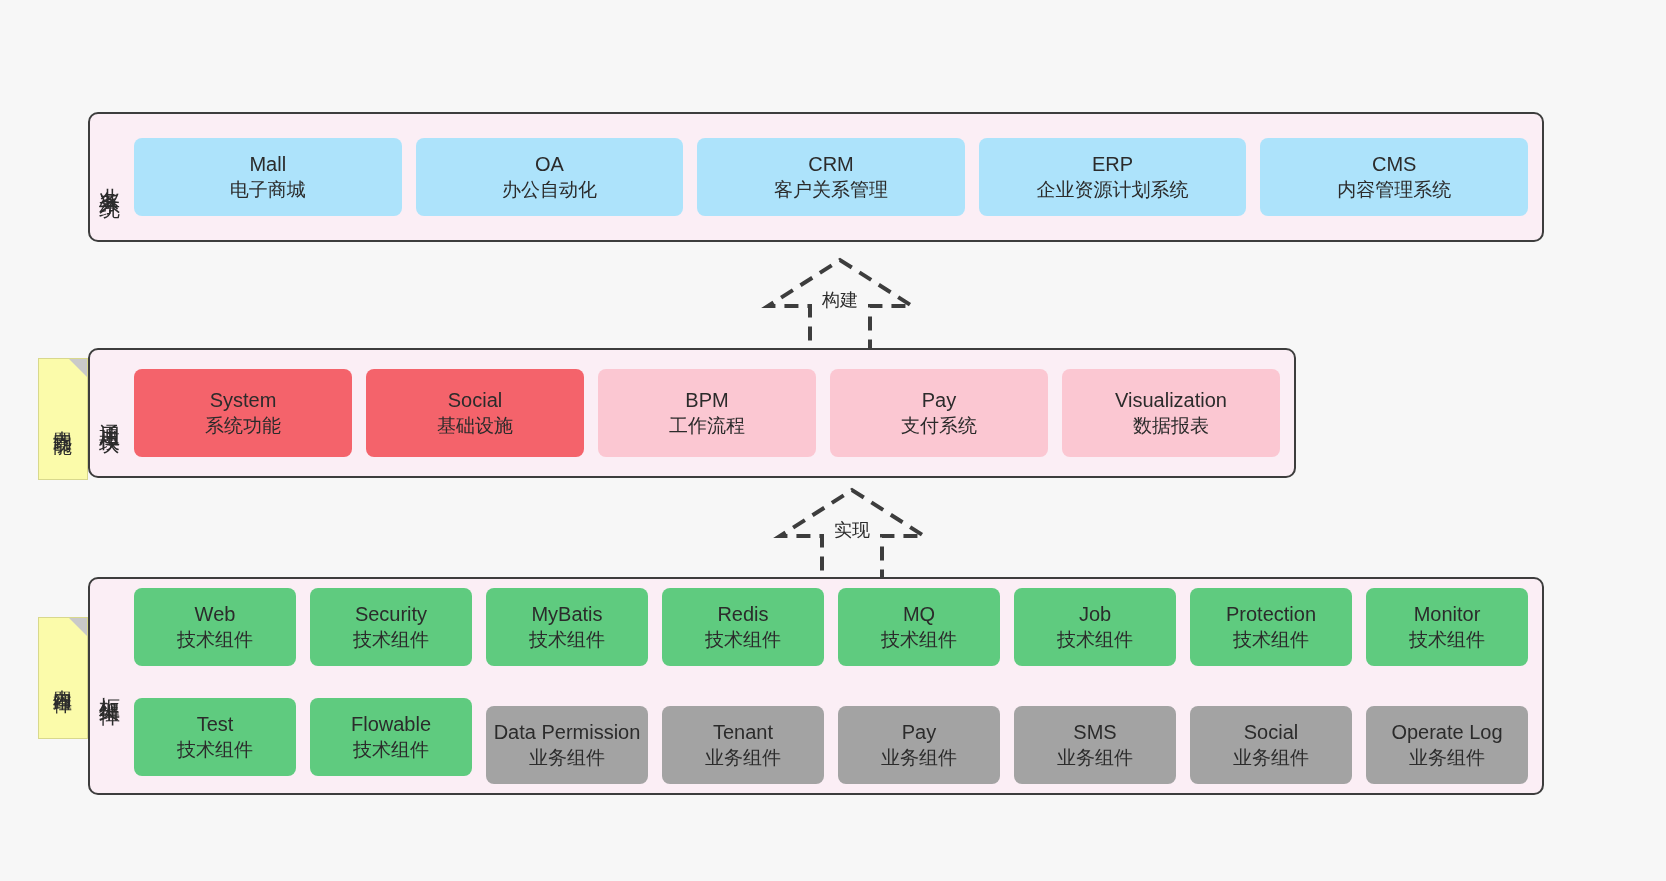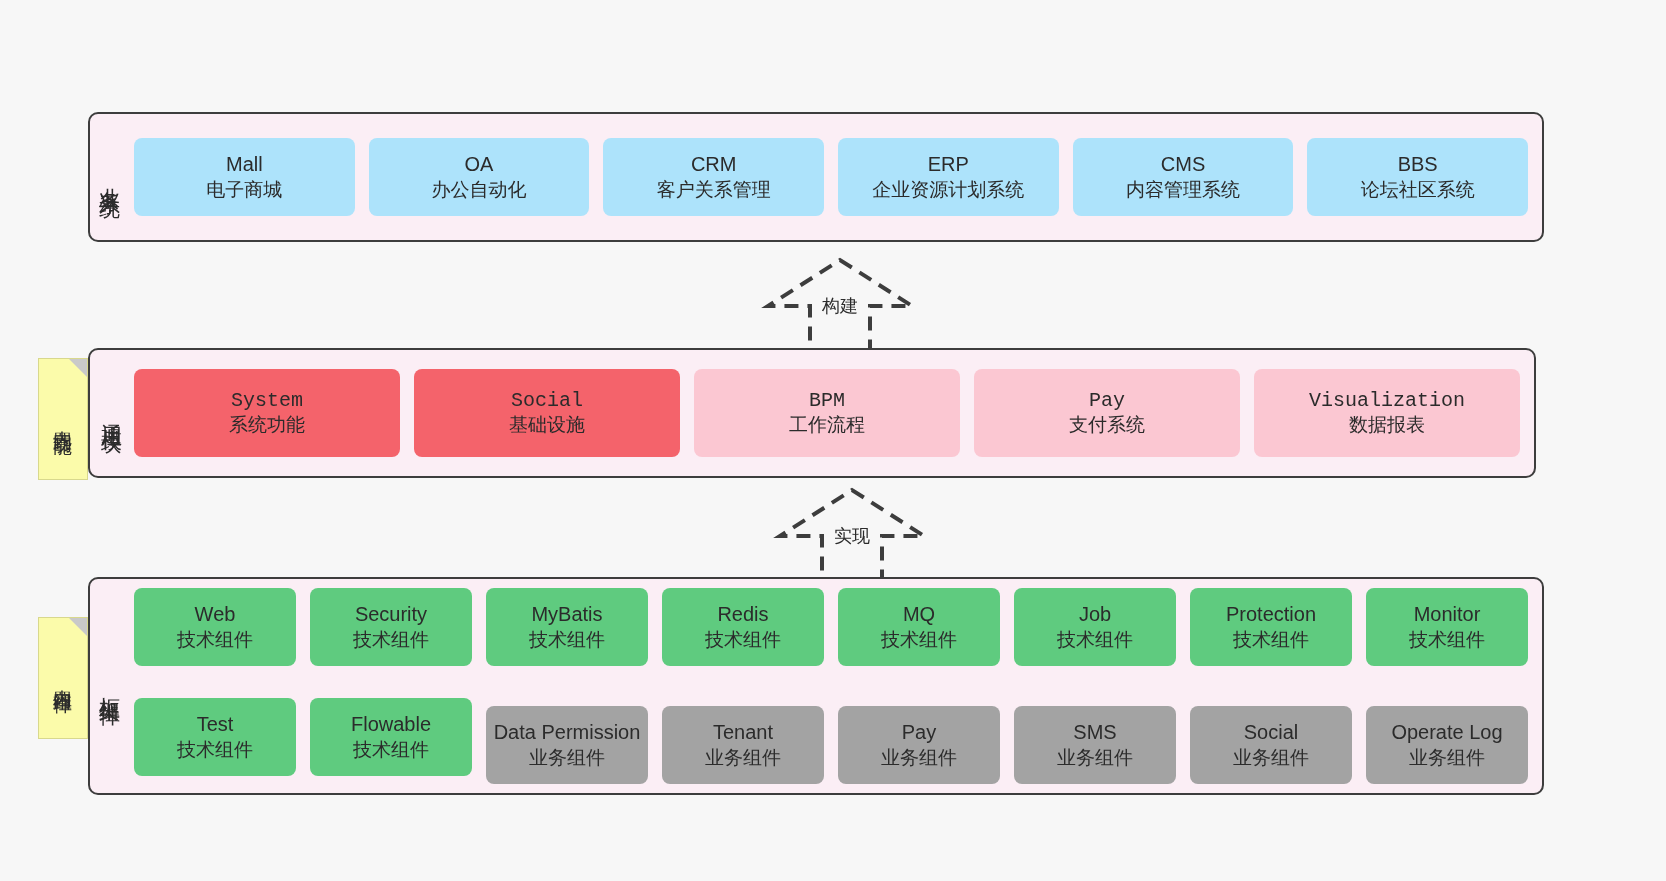--- a/index.html
+++ b/index.html
@@ -78,21 +78,21 @@
   .box .t2 { font-size: 19px; }
 
   .box.blue       { background: #ade3fb; height: 78px; }
   .box.red        { background: #f4636b; height: 88px; }
   .box.pink       { background: #fbc7d2; height: 88px; }
   .box.green-dark { background: #5fcb7f; height: 78px; }
   .box.green-lite { background: #a3a3a3; height: 78px; margin-top: 8px; }
 
   
   #layer-business  { left: 88px;  top: 112px; width: 1456px; height: 130px; }
-  #layer-modules   { left: 88px;  top: 348px; width: 1448px; height: 130px; font-family: Liberation Mono, monospace; }
+  #layer-modules   { left: 88px;  top: 348px; width: 1208px; height: 130px; }
   #layer-framework { left: 88px;  top: 577px; width: 1456px; height: 218px; }
 
   
   .note {
     position: absolute;
     width: 50px;
     background: #fbfbaa;
     border: 1px solid #d8d88d;
     box-sizing: border-box;
     display: flex;
@@ -122,21 +122,21 @@
     position: absolute;
     width: 160px;
     height: 100px;
   }
   #arrow-build  { left: 760px; top: 258px; }
   #arrow-impl   { left: 772px; top: 488px; }
   .arrow-wrap svg { display: block; overflow: visible; }
   .arrow-label {
     position: absolute;
     left: 0; right: 0;
-    top: 36px;
+    top: 30px;
     text-align: center;
     font-size: 18px;
     color: #2b2b2b;
     background: transparent;
     user-select: none;
   }
 </style>
 </head>
 <body>
 
@@ -155,24 +155,20 @@
       <div class="t1">CRM</div>
       <div class="t2">客户关系管理</div>
     </div>
     <div class="box blue">
       <div class="t1">ERP</div>
       <div class="t2">企业资源计划系统</div>
     </div>
     <div class="box blue">
       <div class="t1">CMS</div>
       <div class="t2">内容管理系统</div>
-    </div>
-    <div class="box blue">
-      <div class="t1">BBS</div>
-      <div class="t2">论坛社区系统</div>
     </div>
   </div>
 </div>
 
 <div class="arrow-wrap" id="arrow-build">
   <svg width="160" height="100" viewBox="0 0 160 100" aria-hidden="true">
     <polygon points="80,2 152,48 110,48 110,98 50,98 50,48 8,48" fill="none" stroke="#3d3d3d" stroke-width="4" stroke-dasharray="14,9" stroke-linejoin="miter"></polygon>
   </svg>
   <div class="arrow-label">构建</div>
 </div>

